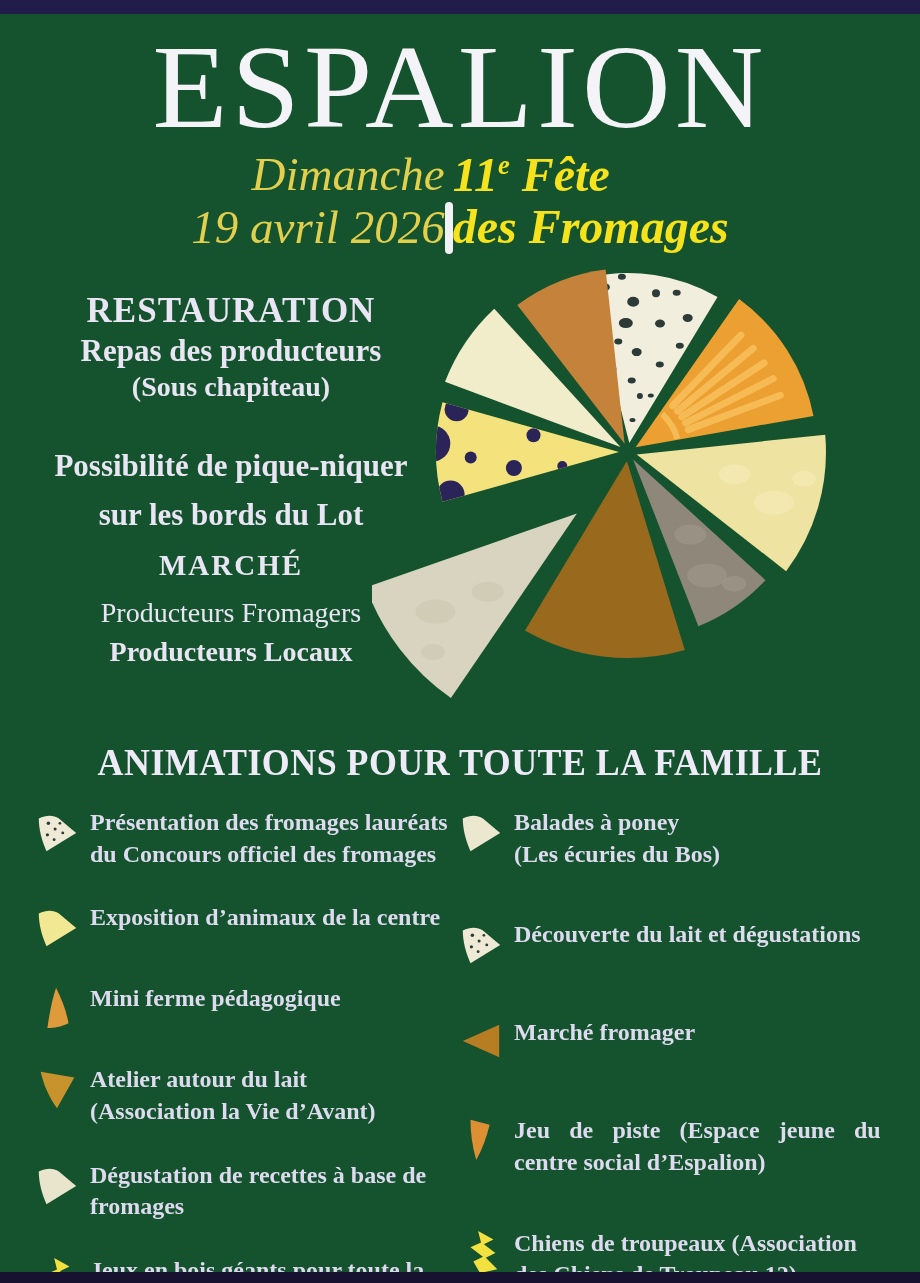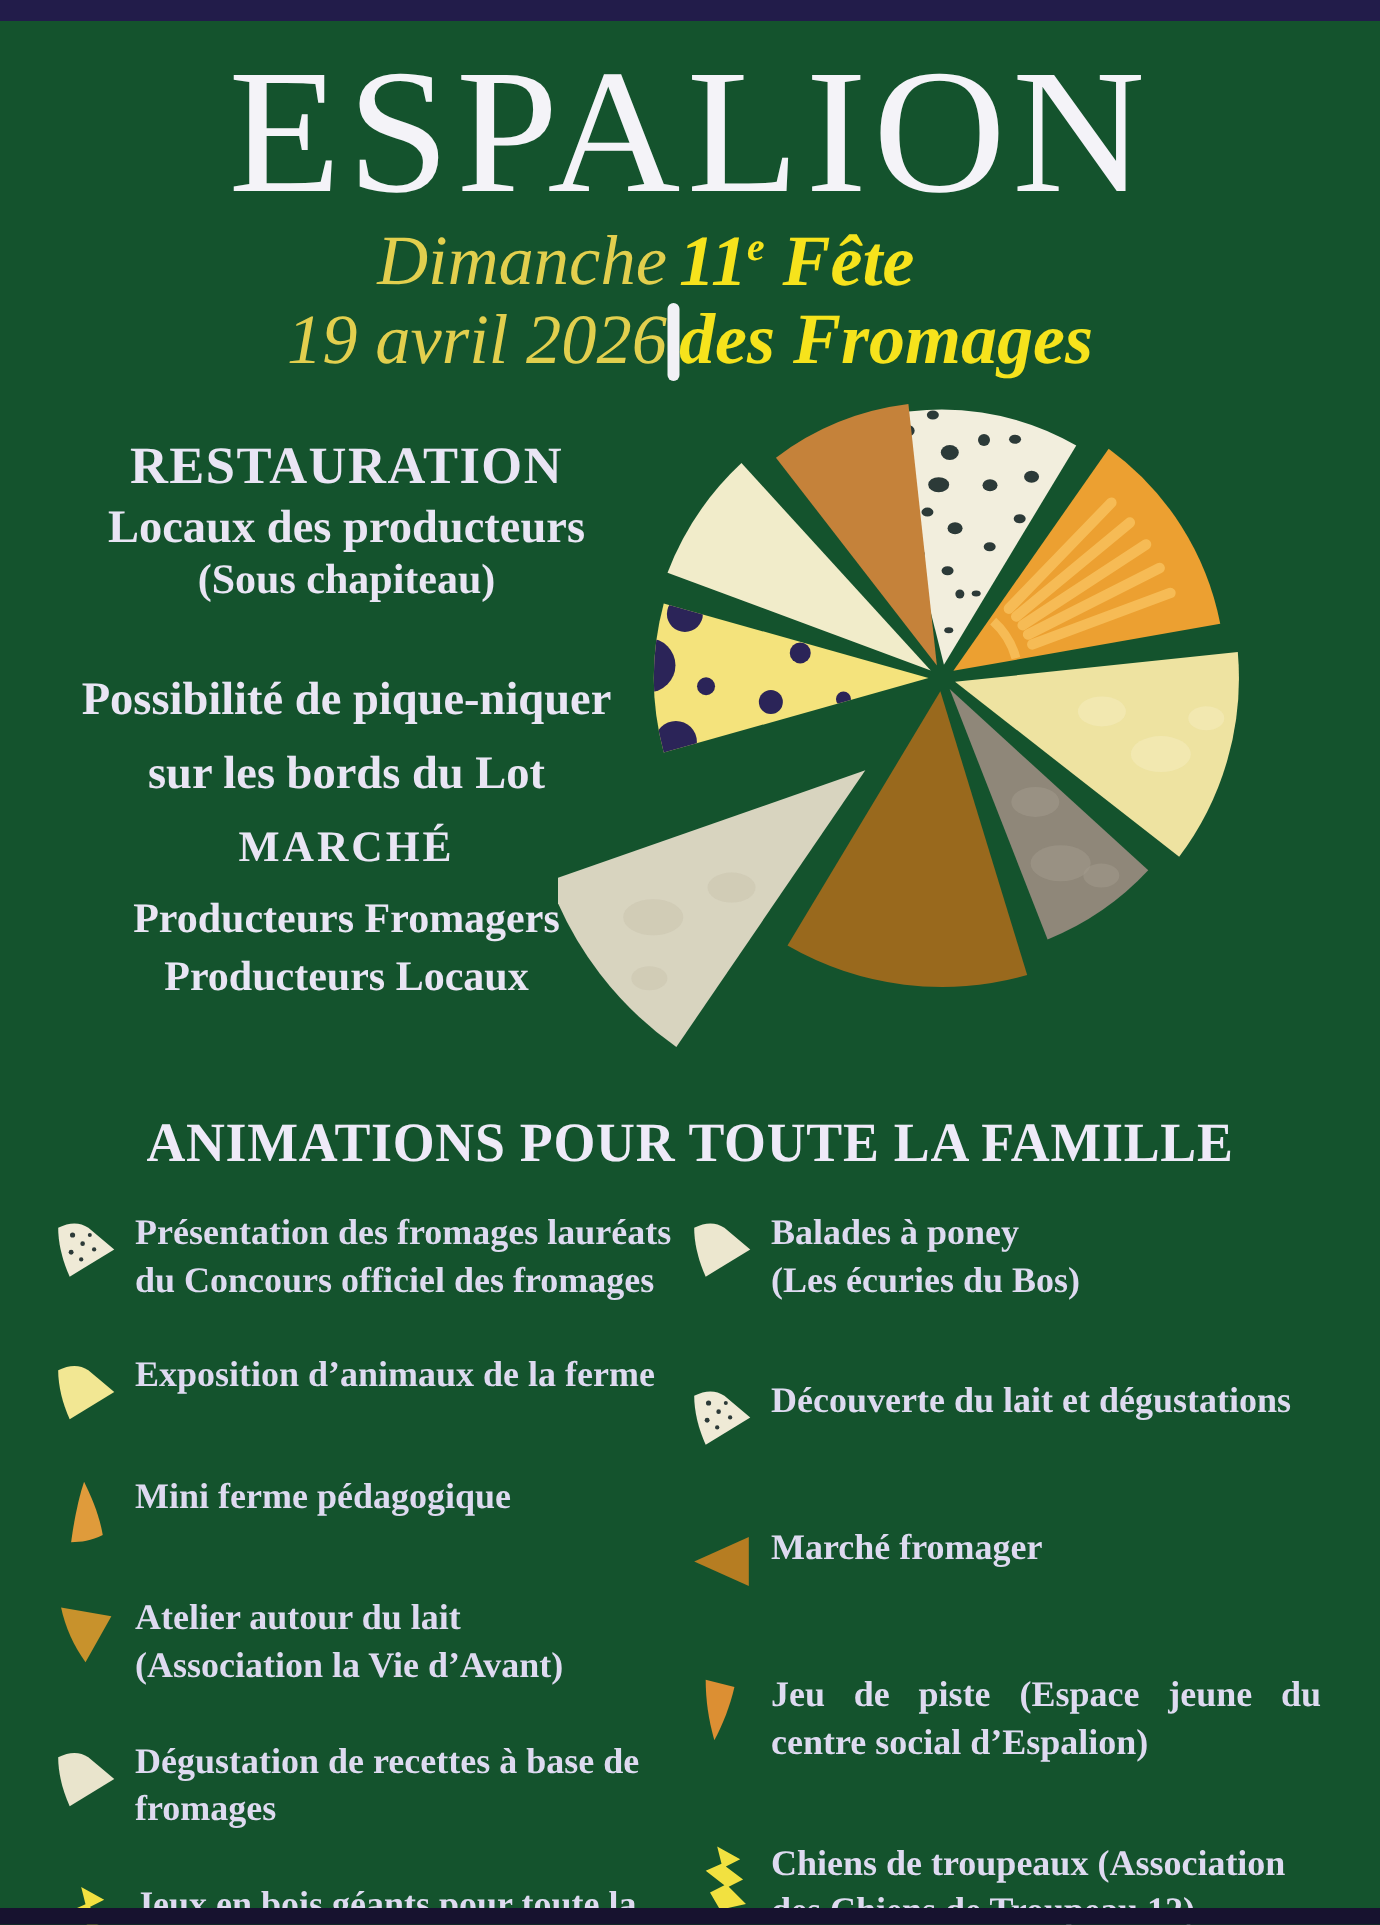--- a/index.html
+++ b/index.html
@@ -32,21 +32,21 @@
     text-align:left; color:#f6e31c; font-size:48px; line-height:1.1; font-weight:700;
   }
   .event-block sup{font-size:55%; vertical-align:super; line-height:0;}
 
   .cblock{position:absolute; left:26px; width:410px; text-align:center; color:#e9e5f4;}
   .restau-h   {top:291px; font-size:35px; font-weight:700; letter-spacing:1px;}
   .restau-l1  {top:333px; font-size:31px; font-weight:700;}
   .restau-l2  {top:371px; font-size:28px; font-weight:700;}
   .picnic     {top:442px; font-size:31px; font-weight:700; line-height:1.58;}
   .marche-h   {top:549px; font-size:29px; font-weight:700; letter-spacing:2px;}
-  .marche-l1  {top:597px; font-size:28px; font-weight:700;}
+  .marche-l1  {top:597px; font-size:28px; font-weight:400;}
   .marche-l2  {top:636px; font-size:28px; font-weight:700;}
 
   .wheel-svg{position:absolute; left:372px; top:246px;}
 
   .anim-h{
     position:absolute; top:741px; left:0; width:100%; text-align:center;
     color:#eeeaf8; font-size:37px; font-weight:700; letter-spacing:0.5px;
     transform:scaleX(0.97); white-space:nowrap;
   }
   .col{position:absolute; top:806px;}
@@ -77,21 +77,21 @@
       <div>19 avril 2026</div>
     </div>
     <div class="date-divider"></div>
     <div class="event-block">
       <div><span>11</span><sup>e</sup>&nbsp;<span>Fête</span></div>
       <div>des Fromages</div>
     </div>
   </div>
 
   <div class="cblock restau-h">RESTAURATION</div>
-  <div class="cblock restau-l1">Locaux des producteurs</div>
+  <div class="cblock restau-l1">Repas des producteurs</div>
   <div class="cblock restau-l2">(Sous chapiteau)</div>
   <div class="cblock picnic">
     <span>Possibilité de pique-niquer</span><br>
     <span>sur les bords du Lot</span>
   </div>
   <div class="cblock marche-h">MARCHÉ</div>
   <div class="cblock marche-l1">Producteurs Fromagers</div>
   <div class="cblock marche-l2">Producteurs Locaux</div>
 
   <svg class="wheel-svg" id="wheel-svg" width="500" height="475" viewBox="0 0 500 475">
@@ -223,21 +223,21 @@
         <div class="label">
           <span class="line">Présentation des fromages lauréats</span>
           <span class="line">du Concours officiel des fromages</span>
         </div>
       </div>
       <div class="row">
         <span class="icon"><svg width="46" height="50" viewBox="0 0 48 48">
             <path d="M5,11 C13,7 20,7 26,11 L44,26 L13,45 C8,34 5,22 5,11 Z" fill="#f2e793"></path>
           </svg></span>
         <div class="label">
-          <span class="line">Exposition d’animaux de la ferme</span>
+          <span class="line">Exposition d’animaux de la centre</span>
         </div>
       </div>
       <div class="row">
         <span class="icon"><svg width="46" height="50" viewBox="0 0 48 48">
             <path d="M14,46 C16,31 19,16 23,4 C29,16 34,29 36,41 C28,45 21,46 14,46 Z" fill="#df9b3b"></path>
           </svg></span>
         <div class="label">
           <span class="line">Mini ferme pédagogique</span>
         </div>
       </div>

